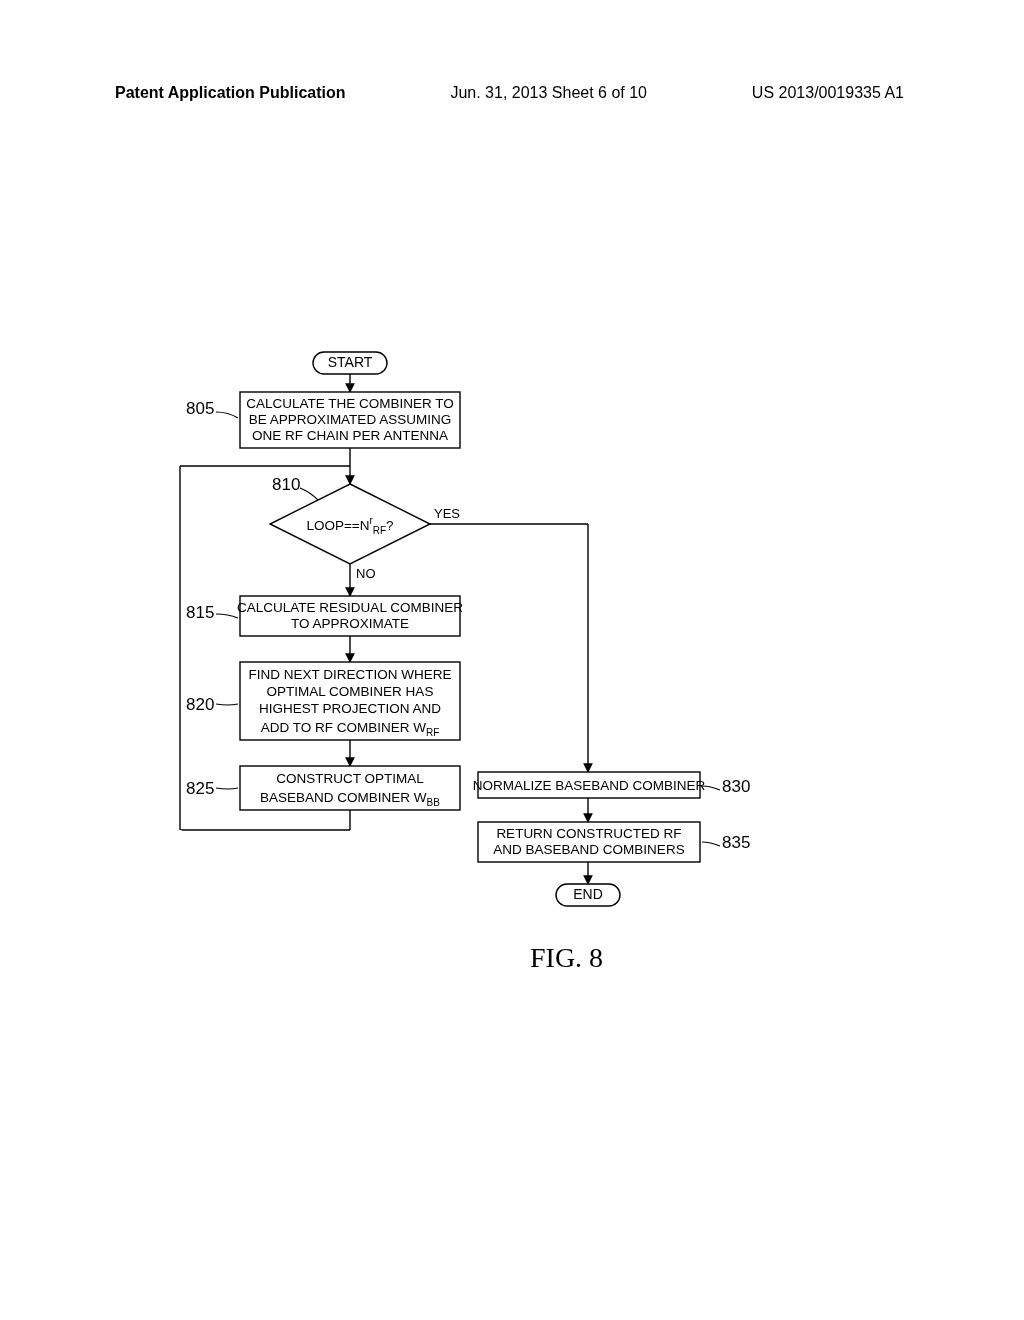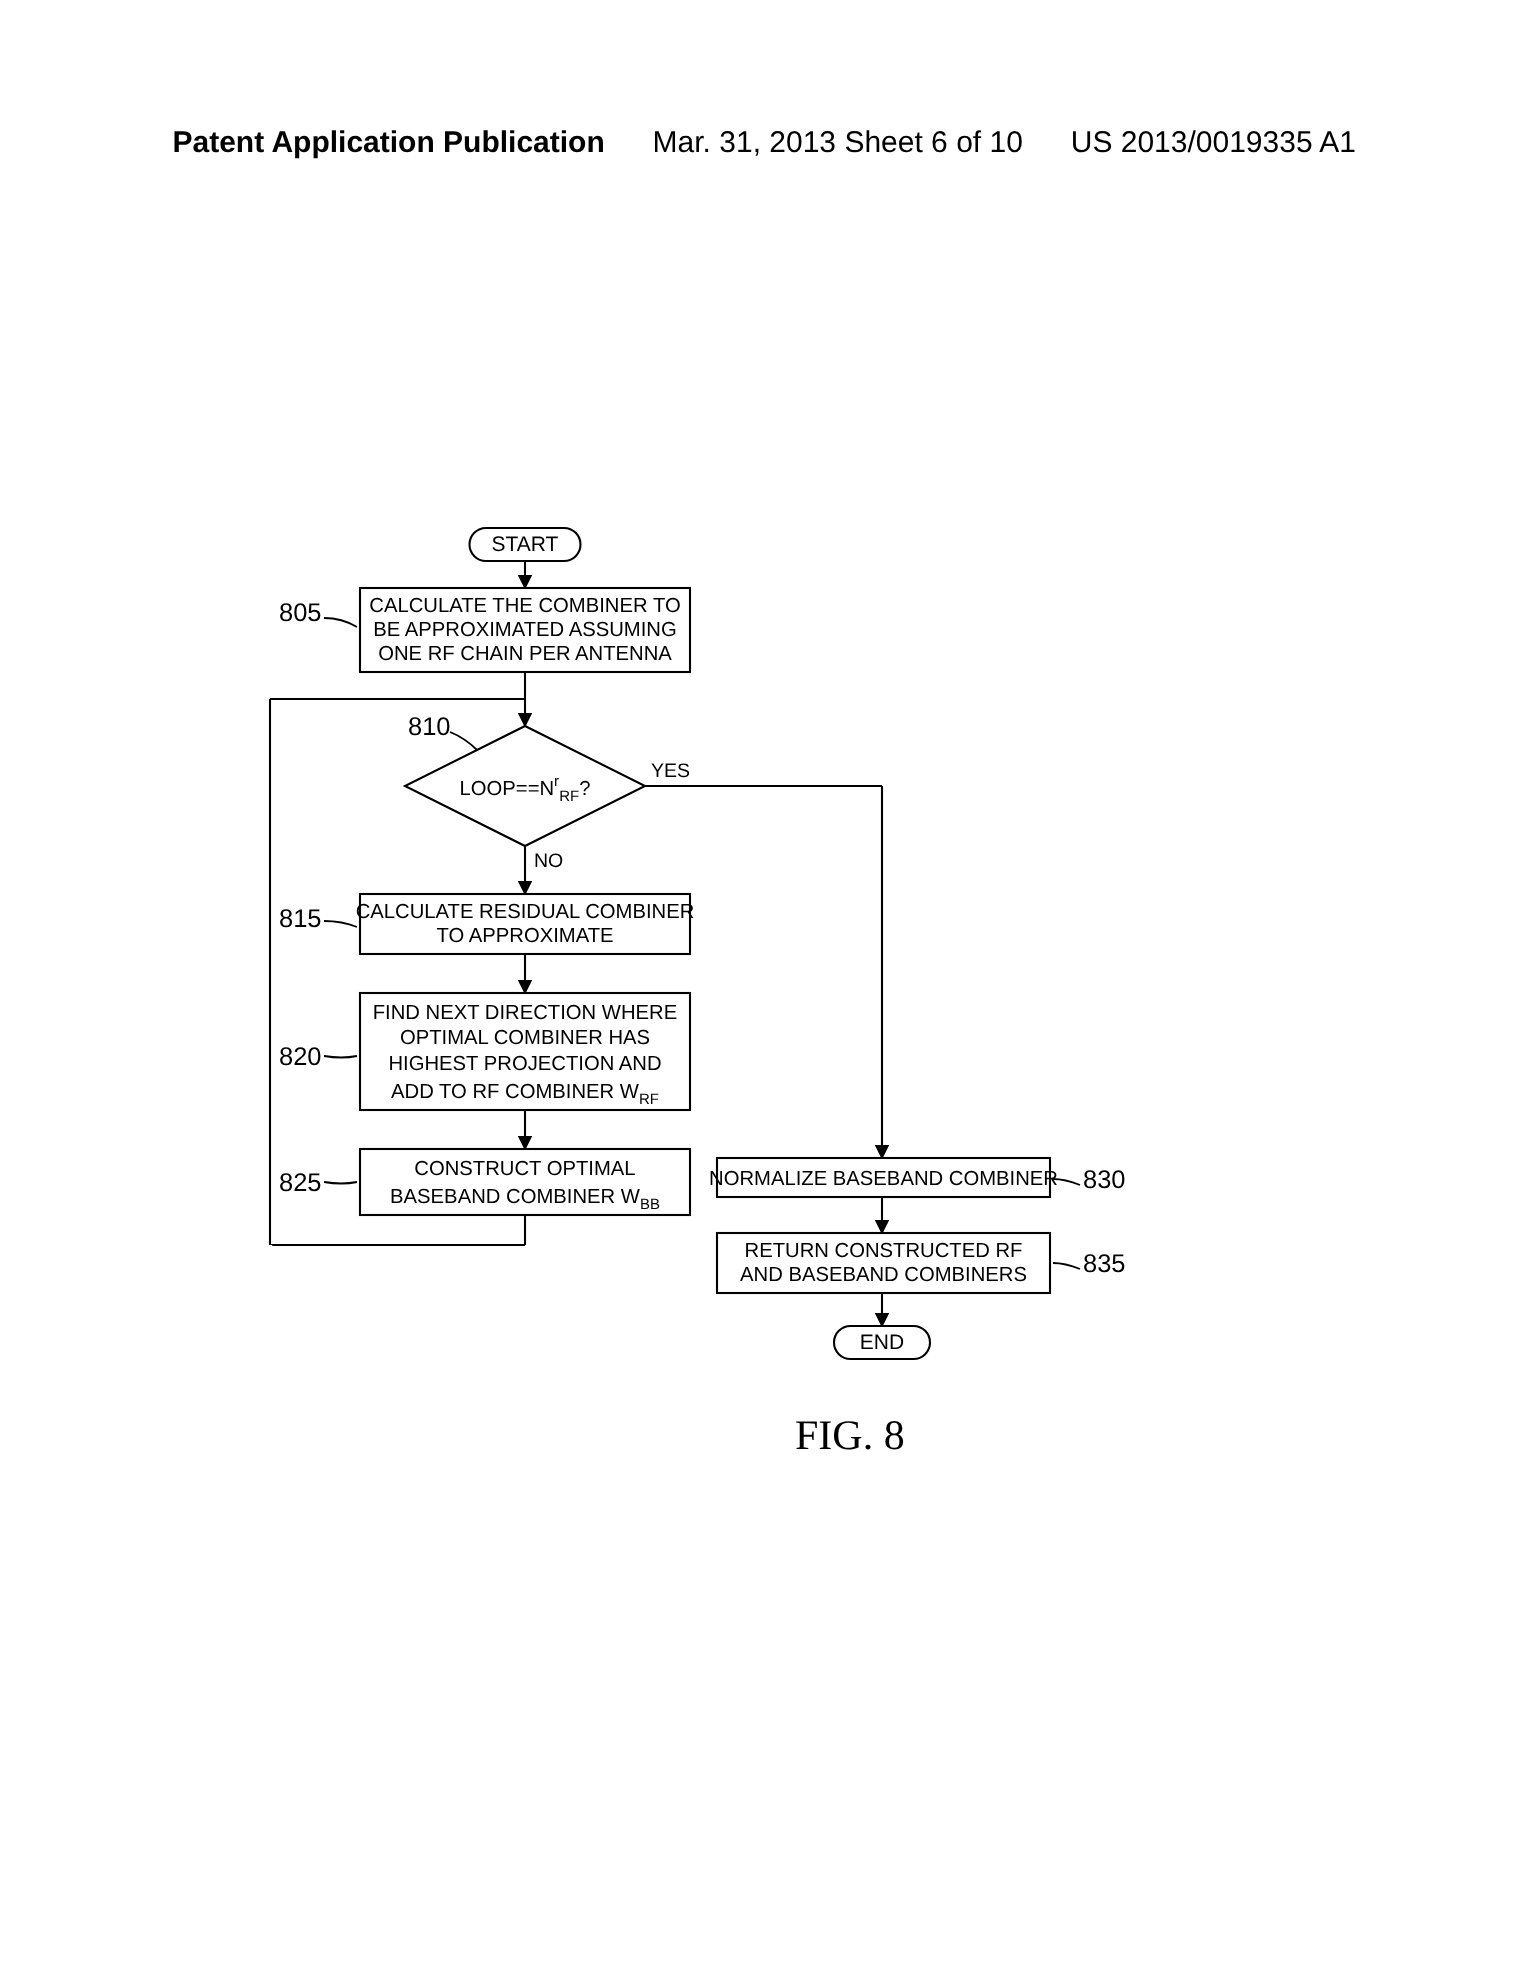--- a/index.html
+++ b/index.html
@@ -12,21 +12,21 @@
     color: #000;
   }
   .header {
     position: absolute;
     top: 84px;
     left: 0;
     width: 100%;
     padding: 0 120px 0 115px;
     display: flex;
     justify-content: space-between;
-    font-size: 20px;
+    font-size: 16px;
   }
   .header .pub { font-weight: bold; }
   .header .sheet { }
   .header .num { }
   .svg-wrap {
     position: absolute;
     top: 352px;
     left: 150px;
     width: 740px;
     height: 600px;
@@ -56,21 +56,21 @@
   .small-label {
     font-family: Arial, Helvetica, sans-serif;
     font-size: 13px;
   }
 </style>
 </head>
 <body>
 
 <div class="header">
   <span class="pub">Patent Application Publication</span>
-  <span class="sheet">Mar. 31, 2013  Sheet 6 of 10</span>
+  <span class="sheet">Jun. 31, 2013  Sheet 6 of 10</span>
   <span class="num">US 2013/0019335 A1</span>
 </div>
 
 <div class="svg-wrap">
 <svg width="740" height="600" viewBox="0 0 740 600">
   <defs>
     <marker id="arrow" viewBox="0 0 10 10" refX="9" refY="5" markerWidth="7" markerHeight="7" orient="auto-start-reverse">
       <path d="M 0 0 L 10 5 L 0 10 z" fill="#000"></path>
     </marker>
   </defs>

